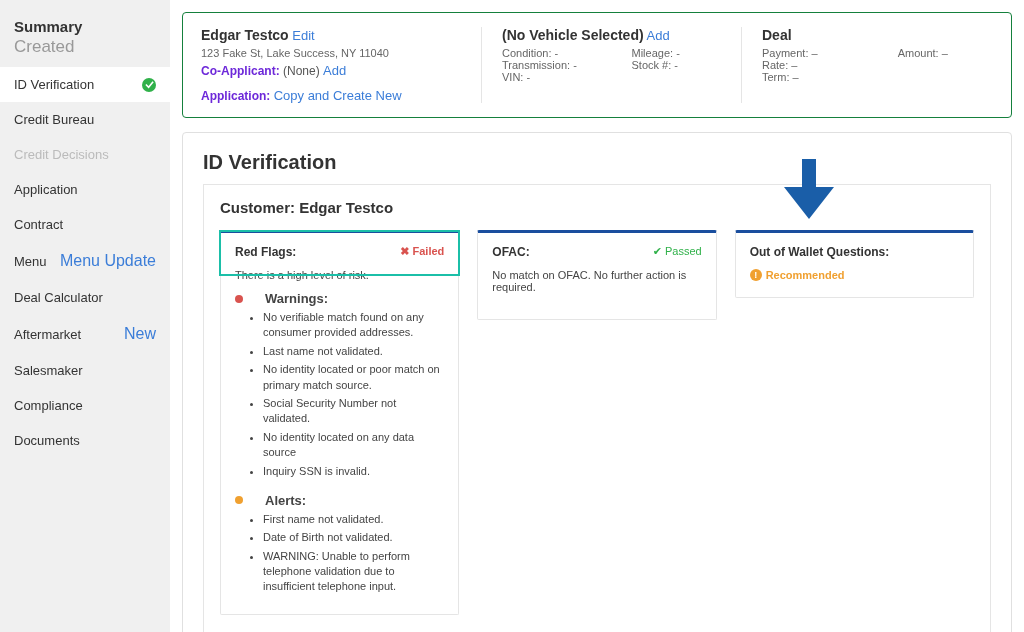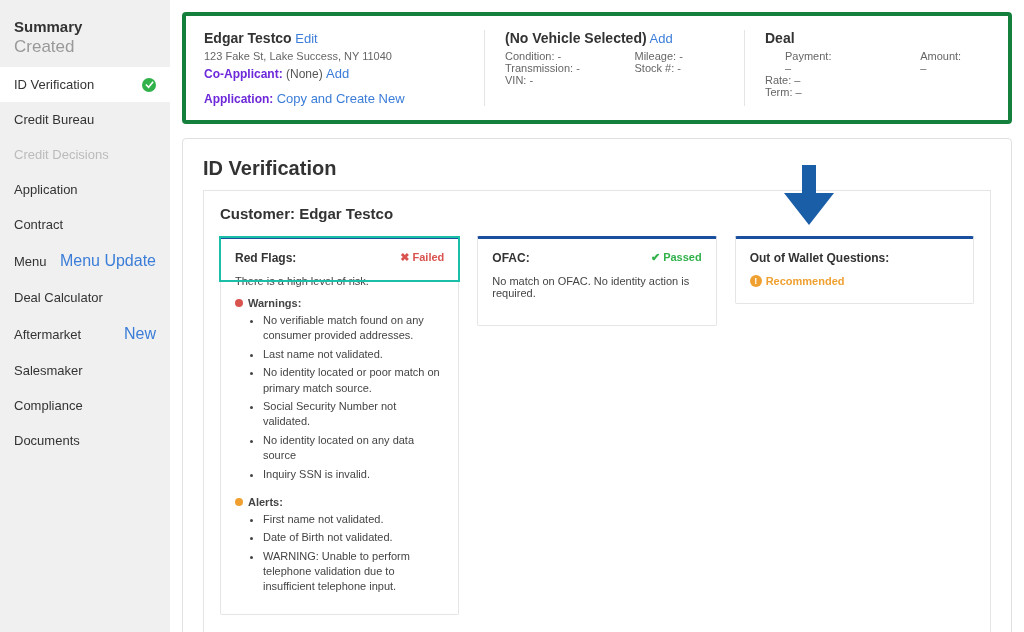--- a/index.html
+++ b/index.html
@@ -8,21 +8,21 @@
     .sidebar { width: 170px; background: #f0f0f0; padding-top: 8px; }
     .sidebar .nav-item { padding: 10px 14px; cursor: pointer; font-size: 13px; color: #333; position: relative; display: flex; justify-content: space-between; align-items: center; }
     .sidebar .nav-item.summary { font-weight: bold; font-size: 15px; padding-bottom: 2px; }
     .sidebar .nav-sub { font-size: 17px; color: #999; padding: 0 14px 10px; }
     .sidebar .nav-item.active { background: #fff; }
     .sidebar .nav-item.disabled { color: #bbb; }
     .sidebar .nav-link { color: #3b7dd8; font-size: 16px; }
     .check-icon { width: 14px; height: 14px; border-radius: 50%; background: #30b14a; display: inline-flex; align-items: center; justify-content: center; }
     .check-icon svg { width: 9px; height: 9px; }
     .main { flex: 1; padding: 12px; background: #fff; overflow: auto; }
-    .topcard { border: 4px solid #15803d; border-radius: 4px; padding: 14px 18px; display: flex; gap: 0; margin-bottom: 14px; }
+    .topcard { border: 1px solid #15803d; border-radius: 4px; padding: 14px 18px; display: flex; gap: 0; margin-bottom: 14px; }
     .topcol { padding: 0 20px; }
     .topcol.first { padding-left: 0; width: 280px; }
     .topcol.sep { border-left: 1px solid #e5e5e5; }
     .topcol.second { width: 260px; }
     .topcol.third { flex: 1; }
     .top-title { font-weight: bold; font-size: 14px; color: #333; display: inline; }
     .top-link { color: #3b7dd8; font-size: 13px; cursor: pointer; }
     .top-line { font-size: 12px; color: #555; margin-top: 4px; }
     .top-line .lbl { font-weight: bold; color: #6d28d9; }
     .vehicle-row { display: flex; gap: 40px; }
@@ -33,26 +33,26 @@
     .content-card { border: 1px solid #e0e0e0; border-radius: 4px; padding: 18px 20px; }
     .page-title { font-size: 20px; font-weight: bold; margin-bottom: 10px; color: #333; }
     .inner-panel { border: 1px solid #e5e5e5; padding: 14px 16px 20px; position: relative; }
     .customer-title { font-weight: bold; font-size: 15px; margin-bottom: 14px; color: #333; }
     
     .cards-row { display: flex; gap: 18px; align-items: flex-start; }
     .verif-card { flex: 1; border: 1px solid #e5e5e5; border-top: 3px solid #1a4e9e; border-radius: 2px; padding: 12px 14px 16px; background: #fff; position: relative; }
     .verif-card .card-head { display: flex; justify-content: space-between; font-size: 12px; font-weight: bold; margin-bottom: 10px; }
     .status-failed { color: #d9534f; font-weight: bold; font-size: 11px; }
     .status-failed .x { color: #d9534f; margin-right: 3px; font-weight: bold; }
-    .status-passed { color: #30b14a; font-weight: bold; font-size: 11px; }
+    .status-passed { color: #30b14a; font-weight: normal; font-size: 11px; }
     .status-passed .chk { color:#30b14a; margin-right:3px; }
     .status-rec { color: #f0a030; font-weight: bold; font-size: 11px; display:flex; align-items:center; gap:4px; }
     .card-body { font-size: 11px; color: #444; }
     .card-body p { margin-bottom: 10px; }
-    .note-head { font-size: 11px; font-weight: bold; margin-top: 6px; margin-bottom: 4px; display: flex; align-items: center; gap: 5px; }
+    .note-head { font-size: 13px; font-weight: bold; margin-top: 6px; margin-bottom: 4px; display: flex; align-items: center; gap: 22px; }
     .dot-red { width: 8px; height: 8px; border-radius: 50%; background: #d9534f; display: inline-block; }
     .dot-orange { width: 8px; height: 8px; border-radius: 50%; background: #f0a030; display: inline-block; }
     .card-body ul { list-style: disc; padding-left: 28px; font-size: 11px; color: #444; }
     .card-body ul li { margin-bottom: 3px; line-height: 1.4; }
     
     .highlight-teal { border: 2px solid #1bbfa8; position: absolute; pointer-events: none; }
     .hl-redflags { left: -14px; top: 23px; width: 284px; height: 56px; }
     
     .arrow-down { position: absolute; top: -26px; left: 580px; }
     
@@ -112,21 +112,21 @@
           <div class="vcol">
             <div class="small" style="margin-top:4px;"><span>Mileage:</span> <span>-</span></div>
             <div class="small"><span>Stock #:</span> <span>-</span></div>
           </div>
         </div>
       </div>
       <div class="topcol sep third">
         <div class="top-title">Deal</div>
         <div class="deal-row">
           <div>
-            <div class="small" style="margin-top:4px;margin-left:20px;"><span>Payment:</span> <span>–</span></div>
+            <div class="small" style="margin-top:4px;"><span>Payment:</span> <span>–</span></div>
             <div class="small"><span>Rate:</span> <span>–</span></div>
             <div class="small"><span>Term:</span> <span>–</span></div>
           </div>
           <div>
             <div class="small" style="margin-top:4px;"><span>Amount:</span> <span>–</span></div>
           </div>
         </div>
       </div>
     </div>
 
@@ -172,21 +172,21 @@
                 </ul>
             </div>
           </div>
 
           <div class="verif-card">
             <div class="card-head">
               <span>OFAC:</span>
               <span class="status-passed"><span class="chk">✔</span><span>Passed</span></span>
             </div>
             <div class="card-body">
-              <p>No match on OFAC. No identity action is required.</p>
+              <p>No match on OFAC. No further action is required.</p>
             </div>
           </div>
 
           <div class="verif-card">
             <div class="card-head">
               <span>Out of Wallet Questions:</span>
             </div>
             <div class="status-rec">
               <span class="excl-icon">!</span>
               <span>Recommended</span>

